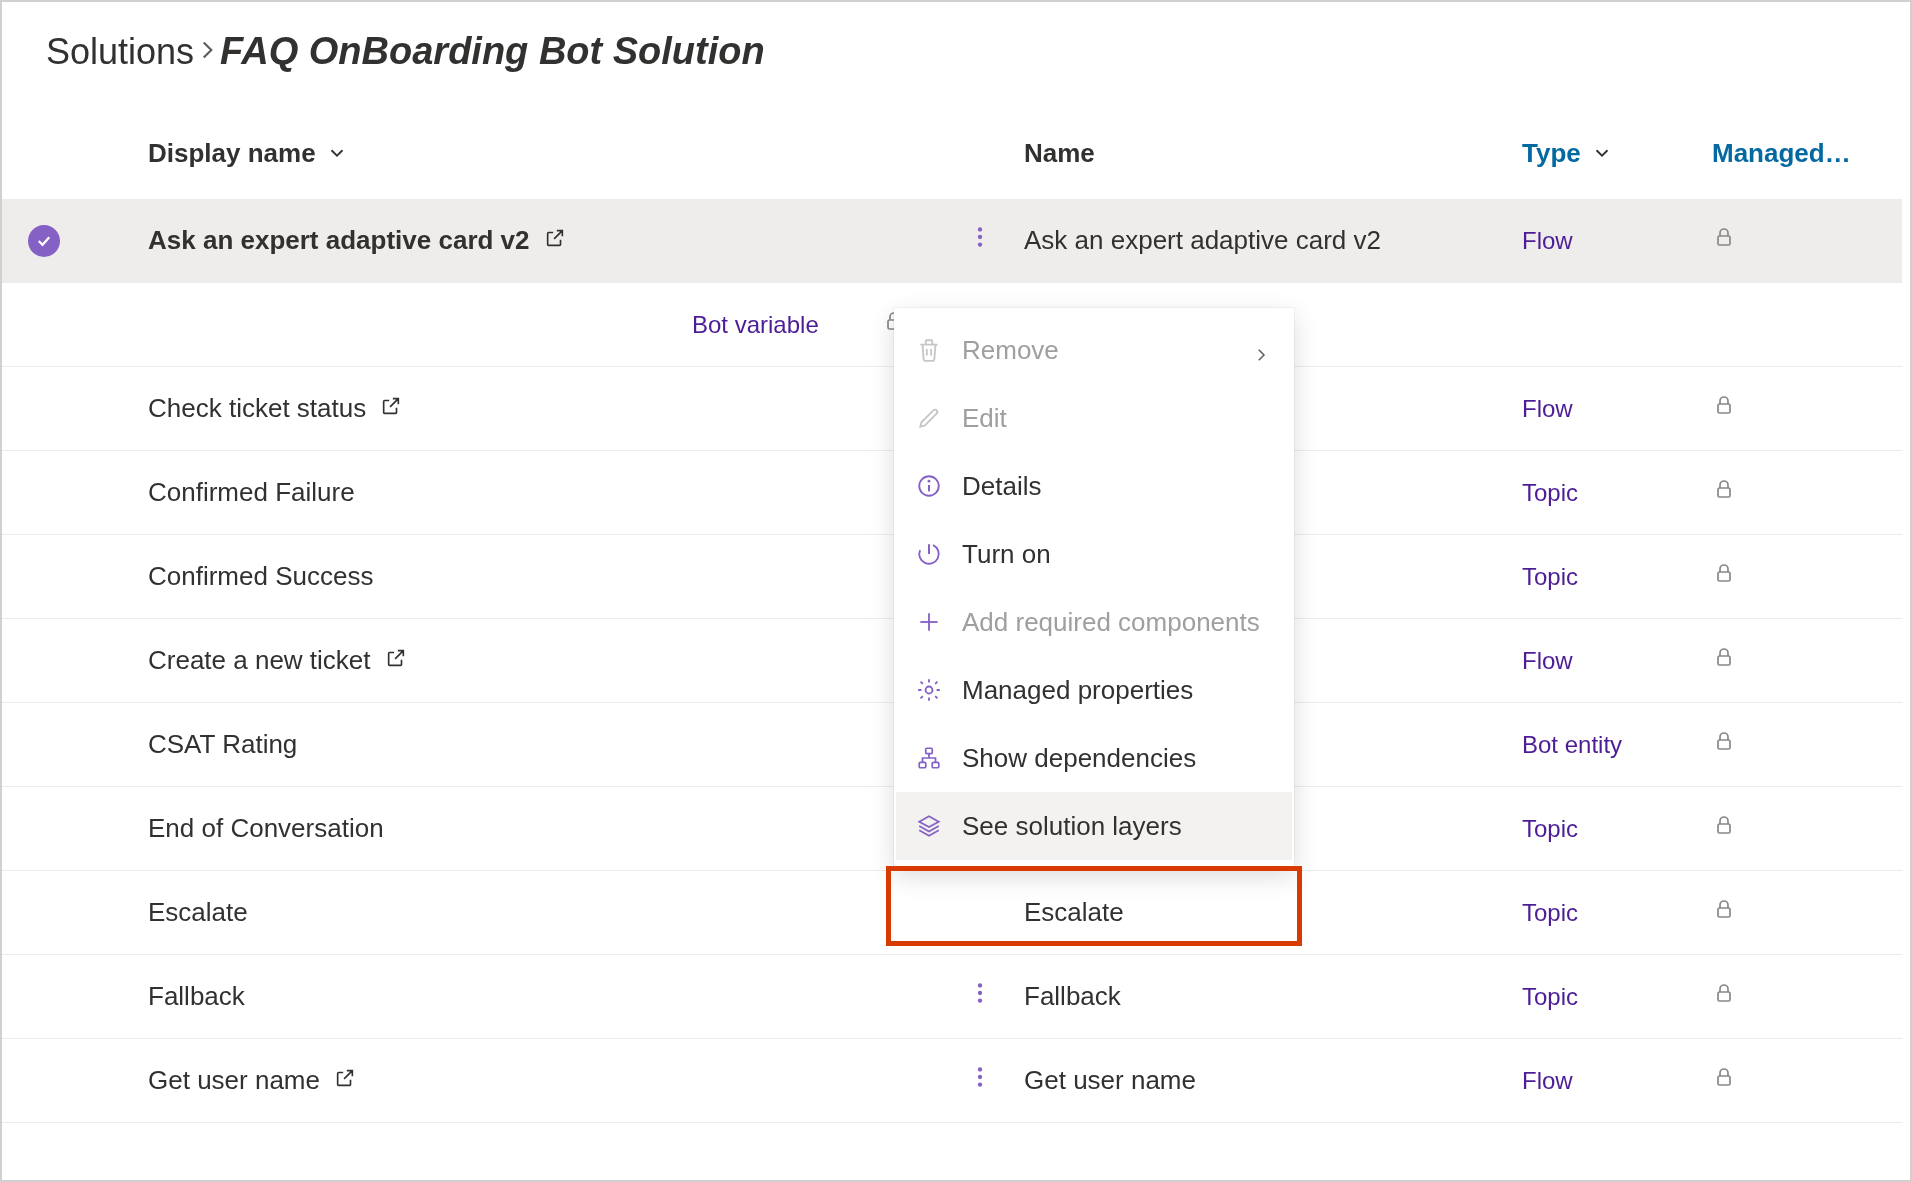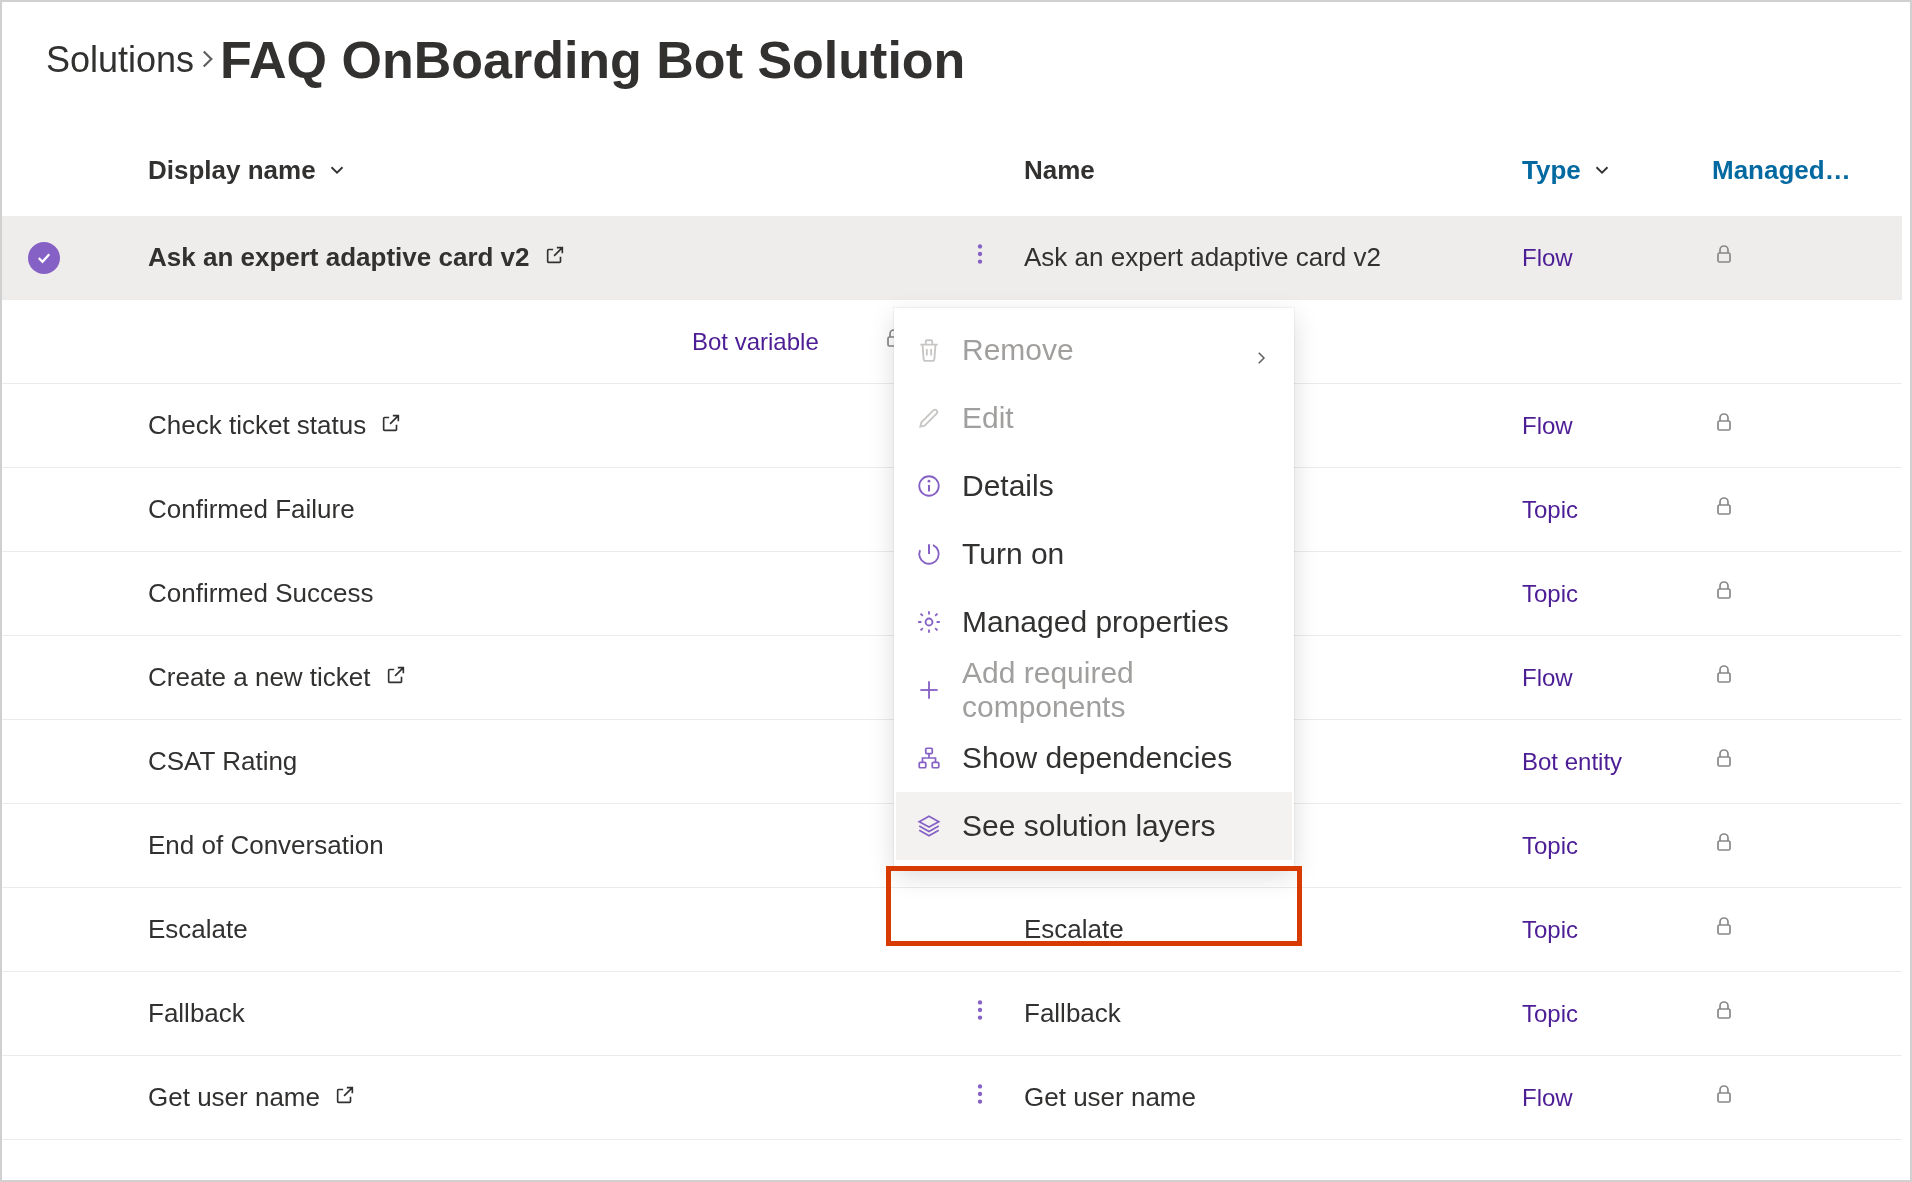--- a/index.html
+++ b/index.html
@@ -3,21 +3,21 @@
 <meta charset="utf-8">
 <style>
   * { box-sizing: border-box; margin: 0; padding: 0; }
   html, body { width: 1912px; height: 1182px; font-family: "Segoe UI", Tahoma, sans-serif; background: #ffffff; color: #323130; }
   .frame { width: 100%; height: 100%; border: 2px solid #d0d0d0; position: relative; overflow: hidden; }
 
   
   .breadcrumb { display: flex; align-items: center; padding: 28px 44px 34px 44px; font-size: 36px; }
   .crumb-root { color: #323130; font-weight: 400; }
   .crumb-sep { color: #8a8886; font-size: 34px; }
-  .crumb-current { font-weight: 700; font-size: 52px; }
+  .crumb-current { font-weight: 700; font-size: 38px; font-style: italic; }
 
   
   .table-wrap { padding: 0 8px 0 0; }
   .header-row { display: flex; align-items: center; height: 92px; font-size: 26px; color: #323130; font-weight: 600; padding-left: 26px; }
   .col-check { width: 92px; flex: none; }
   .col-dname { width: 830px; flex: none; padding-left: 28px; display: flex; align-items: center; gap: 10px; }
   .col-menu  { width: 60px; flex: none; display:flex; align-items:center; justify-content:center; }
   .col-name  { width: 512px; flex: none; padding-left: 14px; }
   .col-type  { width: 190px; flex: none; color:#4c1d95; display:flex; align-items:center; gap:10px; }
   .col-mng   { flex: 1; color:#605e5c; padding-right: 30px; white-space: nowrap; overflow:hidden; text-overflow: ellipsis; }
@@ -42,21 +42,21 @@
   
   .ctx-menu {
     position: absolute;
     left: 892px;
     top: 306px;
     width: 400px;
     background: #ffffff;
     box-shadow: 0 8px 24px rgba(0,0,0,0.14), 0 0 0 1px rgba(0,0,0,0.04);
     padding: 8px 2px;
     z-index: 50;
-    font-size: 30px;
+    font-size: 26px;
   }
   .ctx-item { display:flex; align-items:center; gap:18px; height: 68px; padding: 0 20px 0 18px; cursor:pointer; }
   .ctx-item .mi-icon { width: 30px; height: 30px; flex:none; display:flex; align-items:center; justify-content:center; color:#8661c5; }
   .ctx-item .mi-label { flex:1; color:#323130; }
   .ctx-item.disabled .mi-label { color:#a19f9d; }
   .ctx-item.disabled .mi-icon { color:#c8c6c4; }
   .ctx-item.disabled.purple .mi-icon { color:#8661c5; }
   .ctx-item .mi-chev { width:20px; height:20px; color:#605e5c; }
   .ctx-item.hover { background:#f3f2f1; }
 
@@ -368,35 +368,35 @@
         <span class="mi-label">Details</span>
       </div>
       <div class="ctx-item">
         <span class="mi-icon">
           <svg viewBox="0 0 24 24" width="26" height="26">
             <use href="#i-power"></use>
           </svg>
         </span>
         <span class="mi-label">Turn on</span>
       </div>
+      <div class="ctx-item disabled purple">
+        <span class="mi-icon">
+          <svg viewBox="0 0 24 24" width="26" height="26">
+            <use href="#i-plus"></use>
+          </svg>
+        </span>
+        <span class="mi-label">Add required components</span>
+      </div>
       <div class="ctx-item">
         <span class="mi-icon">
           <svg viewBox="0 0 24 24" width="26" height="26">
             <use href="#i-gear"></use>
           </svg>
         </span>
         <span class="mi-label">Managed properties</span>
-      </div>
-      <div class="ctx-item disabled purple">
-        <span class="mi-icon">
-          <svg viewBox="0 0 24 24" width="26" height="26">
-            <use href="#i-plus"></use>
-          </svg>
-        </span>
-        <span class="mi-label">Add required components</span>
       </div>
       <div class="ctx-item">
         <span class="mi-icon">
           <svg viewBox="0 0 24 24" width="26" height="26">
             <use href="#i-sitemap"></use>
           </svg>
         </span>
         <span class="mi-label">Show dependencies</span>
       </div>
       <div class="ctx-item hover">

